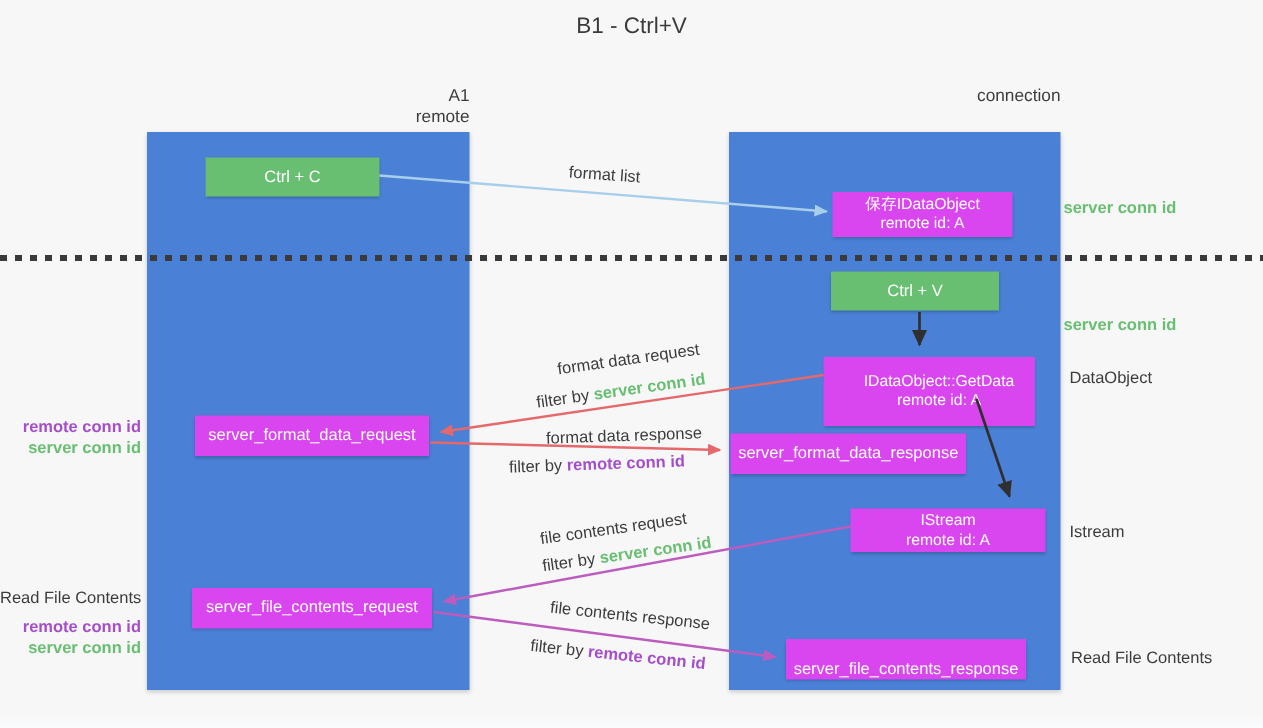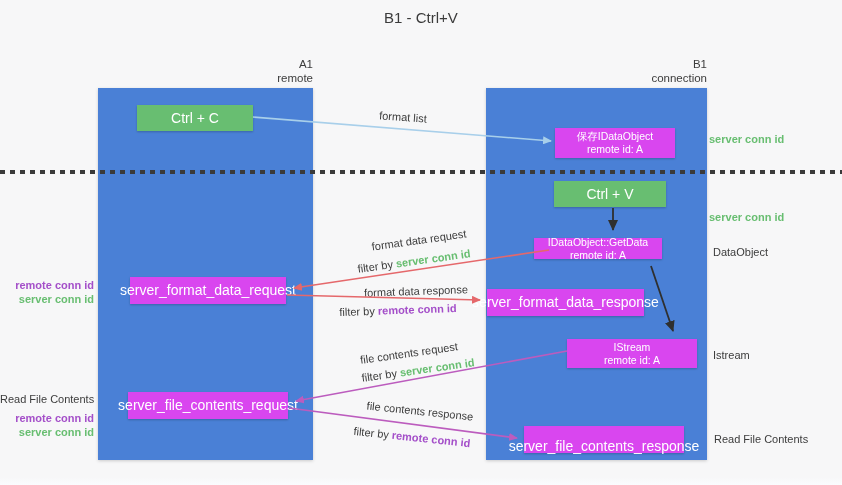--- a/index.html
+++ b/index.html
@@ -13,21 +13,21 @@
   .title{width:842px;text-align:center;font-size:15px;line-height:20px;color:#3b3b3b;}
   .lane-header{text-align:right;font-size:11.5px;line-height:14px;color:#3c3c3c;}
   .lane{background:#4a80d6;box-shadow:0 1px 3px rgba(0,0,0,0.18);}
   .dotted{
     height:4px;
     background:repeating-linear-gradient(to right,#3a3a3a 0 5px,transparent 5px 10px);
     z-index:2;
   }
   .node{
     z-index:3;display:flex;flex-direction:column;align-items:center;justify-content:center;
-    color:#ffffff;font-size:14px;line-height:13px;text-align:center;
+    color:#ffffff;font-size:11px;line-height:13px;text-align:center;
     box-shadow:0 1px 2px rgba(0,0,0,0.22);
   }
   .green{background:#68be71;}
   .orange{background:#d946ef;}
   .side-label{font-size:11px;line-height:13px;z-index:4;white-space:nowrap;}
   .green-txt{color:#68be71;font-weight:bold;}
   .purple-txt{color:#a44fc9;font-weight:bold;}
   .dark-txt{color:#3c3c3c;}
   .right-block{text-align:right;}
   .arrow-label{
@@ -43,41 +43,40 @@
 
 <div class="abs title" style="top:8px;left:0;">
   <div>B1 - Ctrl+V</div>
 </div>
 
 <div class="abs lane-header" style="left:98px;top:57px;width:215px;">
   <div>A1</div>
   <div>remote</div>
 </div>
 <div class="abs lane-header" style="left:486px;top:57px;width:221px;">
-  <div>B1</div>
   <div>connection</div>
 </div>
 
 <div class="abs lane" style="left:98px;top:88px;width:215px;height:372px;"></div>
 <div class="abs lane" style="left:486px;top:88px;width:221px;height:372px;"></div>
 
 <div class="abs dotted" style="left:0;top:170px;width:842px;"></div>
 
 <div class="abs node green" style="left:137px;top:105px;width:116px;height:26px;">
   <div>Ctrl + C</div>
 </div>
 <div class="abs node green" style="left:554px;top:181px;width:112px;height:26px;">
   <div>Ctrl + V</div>
 </div>
 
 <div class="abs node orange" style="left:555px;top:128px;width:120px;height:30px;font-size:10.5px;">
   <div>保存IDataObject</div>
   <div>remote id: A</div>
 </div>
-<div class="abs node orange" style="left:534px;top:238px;width:128px;height:21px;font-size:10.5px;">
+<div class="abs node orange" style="left:549px;top:238px;width:128px;height:46px;font-size:10.5px;padding-left:13px;">
   <div>IDataObject::GetData</div>
   <div>remote id: A</div>
 </div>
 <div class="abs node orange" style="left:130px;top:277px;width:156px;height:27px;justify-content:center;">
   <div>server_format_data_request</div>
 </div>
 <div class="abs node orange" style="left:487px;top:289px;width:157px;height:27px;">
   <div>server_format_data_response</div>
 </div>
 <div class="abs node orange" style="left:567px;top:339px;width:130px;height:29px;font-size:10.5px;">

